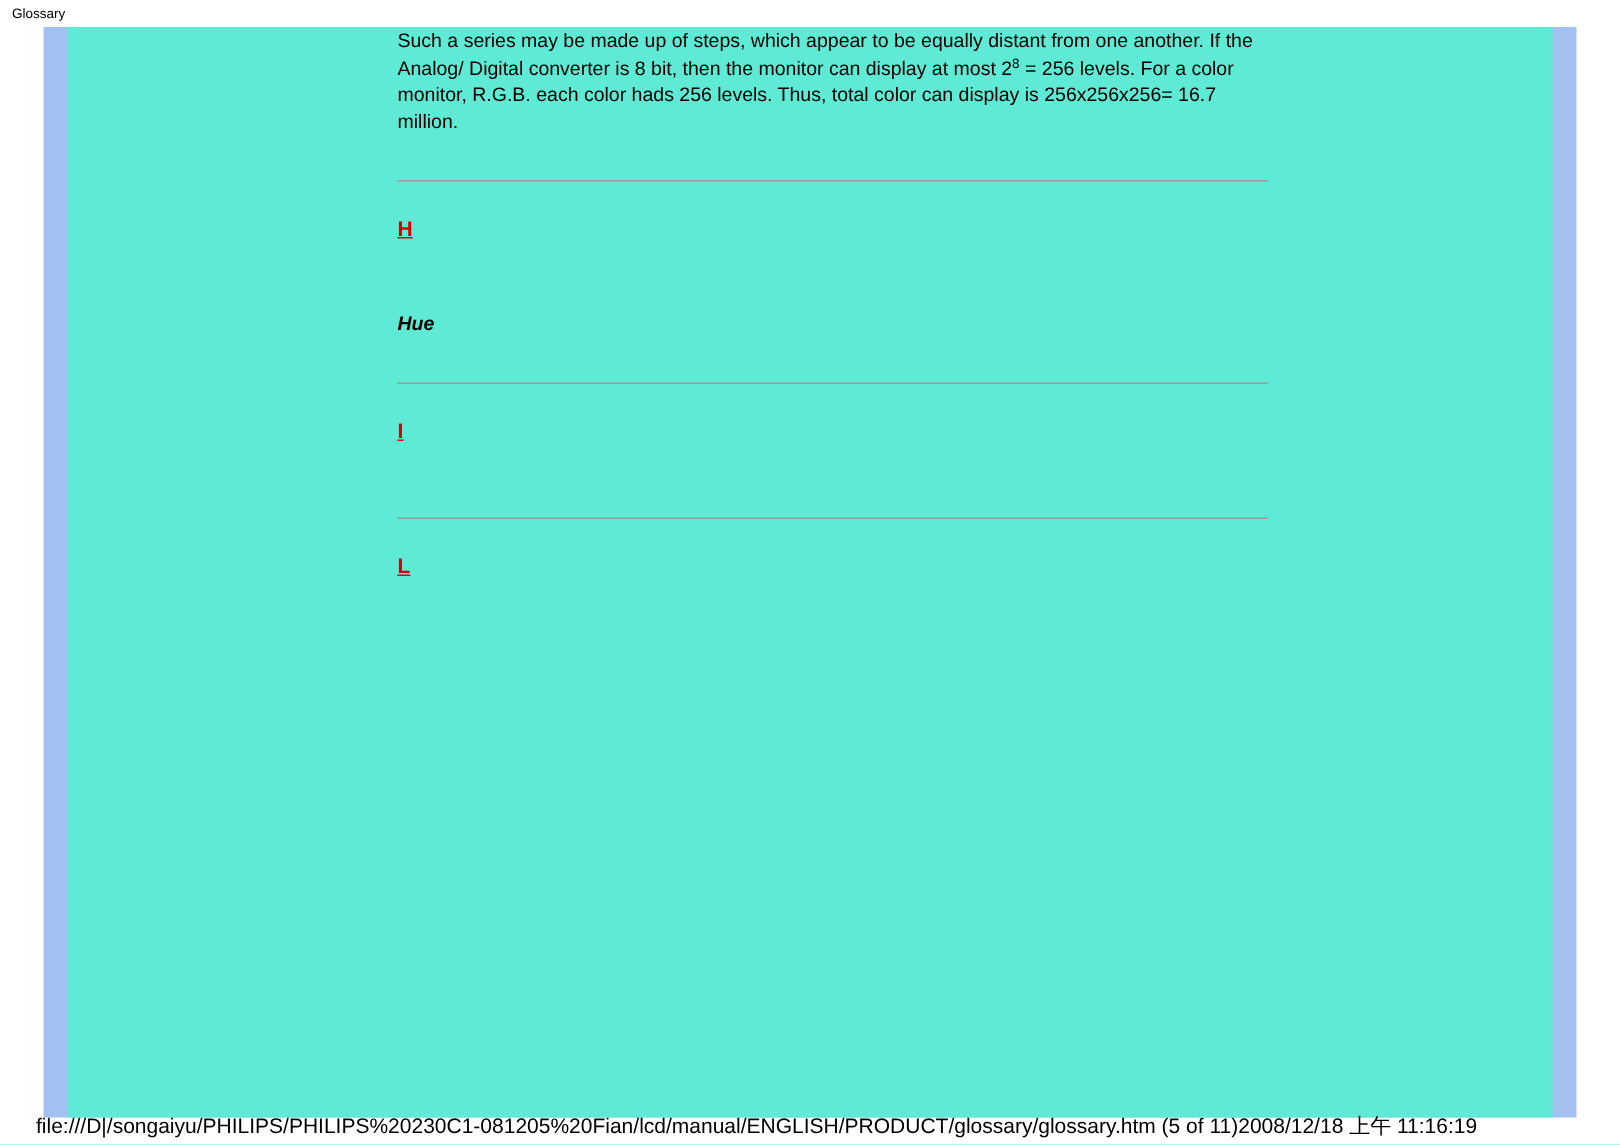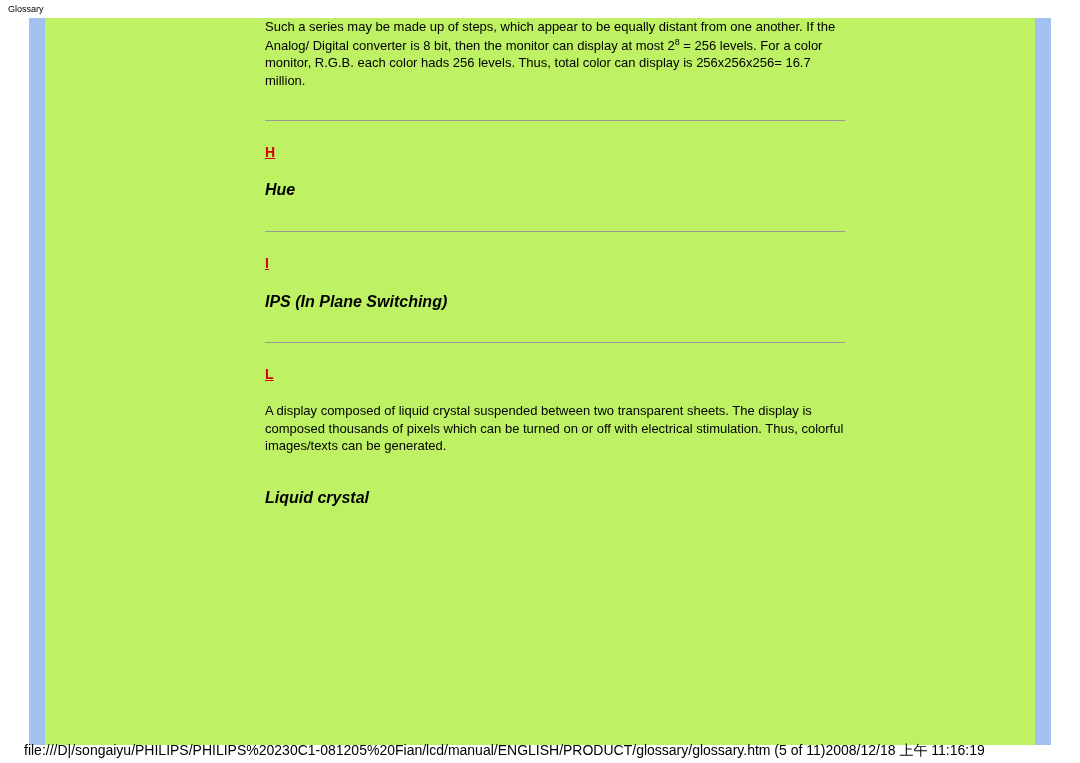--- a/index.html
+++ b/index.html
@@ -22,21 +22,21 @@
   .outer-frame {
     position: absolute;
     top: 18px;
     left: 29px;
     width: 1022px;
     height: 727px;
     background: #a3c1f0;
     padding: 0 16px;
   }
   .inner-page {
-    background: #bef264;
+    background: #5eead4;
     width: 100%;
     height: 100%;
     position: relative;
   }
   .content-col {
     position: absolute;
     left: 220px;
     top: 0;
     width: 580px;
     color: #000;
@@ -54,23 +54,24 @@
     color: #d80000;
     font-weight: bold;
     text-decoration: underline;
     font-size: 14px;
     display: inline-block;
     margin-bottom: 18px;
   }
   .term {
     font-weight: bold;
     font-style: italic;
-    font-size: 16px;
+    font-size: 13px;
     margin-bottom: 16px;
     display: block;
+    margin-top: 28px;
   }
   .def { margin-bottom: 4px; }
   .section-gap { height: 28px; }
   .footer-path {
     position: absolute;
     bottom: 3px;
     left: 24px;
     font-size: 14px;
     color: #000;
     white-space: nowrap;
@@ -93,29 +94,26 @@
       <hr class="rule">
 
       
       <a href="#" class="letter-link">H</a>
       <span class="term">Hue</span>
 
       <hr class="rule">
 
       
       <a href="#" class="letter-link">I</a>
-      <span class="term">IPS (In Plane Switching)</span>
 
       <hr class="rule">
 
       
       <a href="#" class="letter-link">L</a>
-      <p class="def">A display composed of liquid crystal suspended between two transparent sheets. The display is composed thousands of pixels which can be turned on or off with electrical stimulation. Thus, colorful images/texts can be generated.</p>
 
       <div class="section-gap"></div>
 
-      <span class="term">Liquid crystal</span>
 
     </div>
   </div>
 </div>
 
 <div class="footer-path">file:///D|/songaiyu/PHILIPS/PHILIPS%20230C1-081205%20Fian/lcd/manual/ENGLISH/PRODUCT/glossary/glossary.htm (5 of 11)2008/12/18 上午 11:16:19</div>
 
 </body></html>

